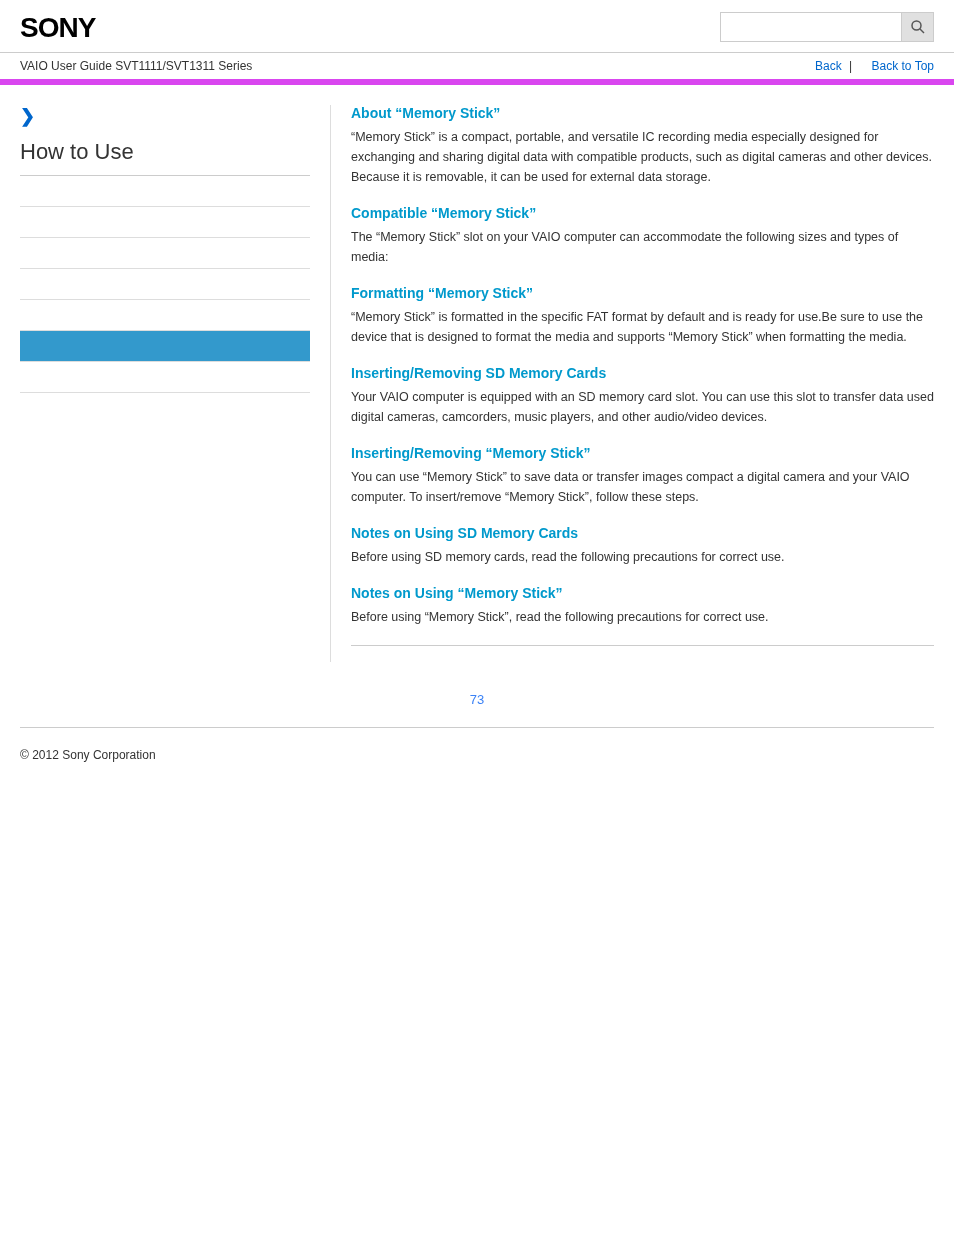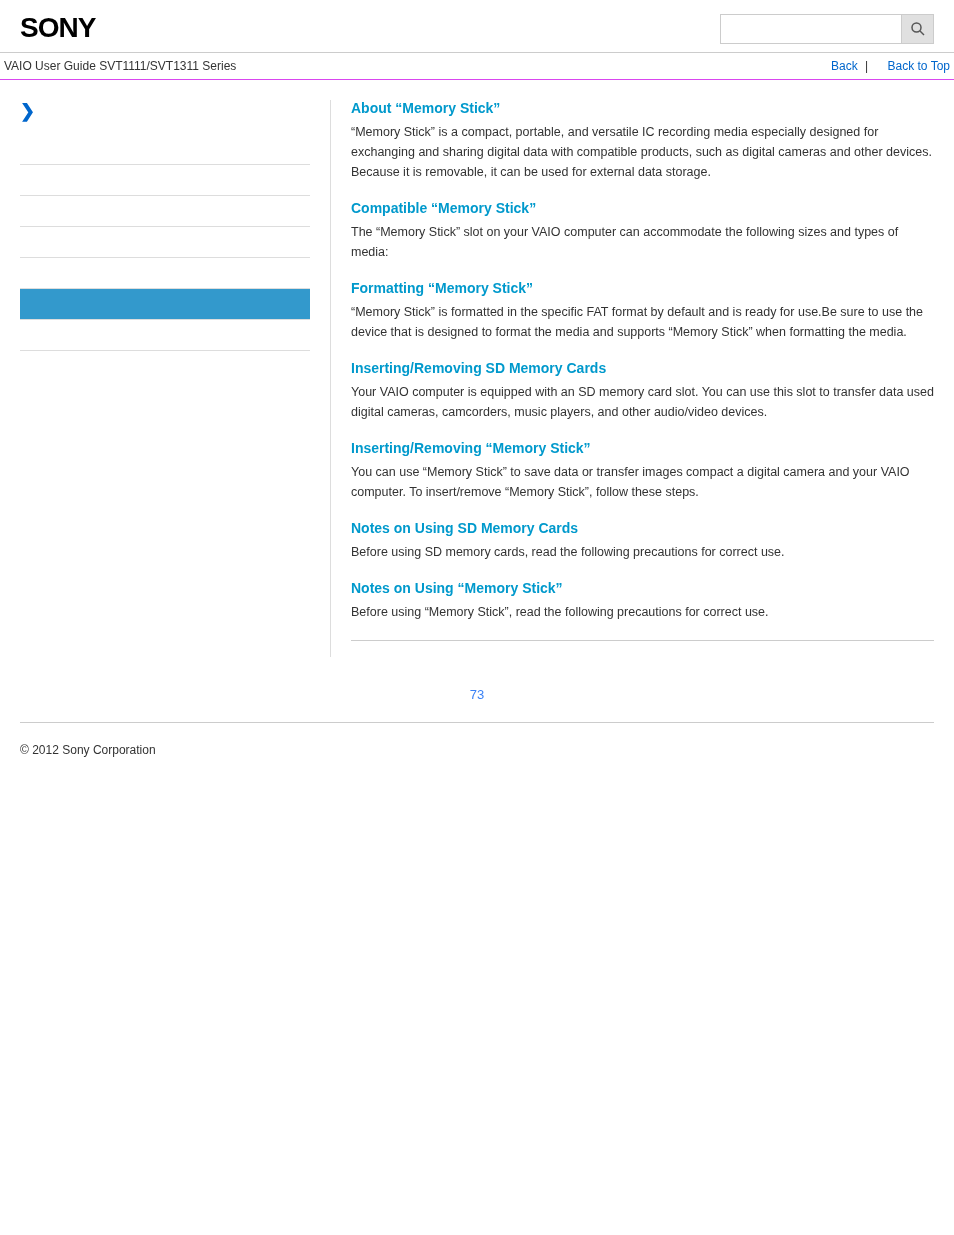--- a/index.html
+++ b/index.html
@@ -13,21 +13,21 @@
       font-size: 13px;
       color: #333;
       background: #fff;
       width: 954px;
       min-height: 1235px;
     }
 
     
     .header {
       display: flex;
-      align-items: flex-end;
+      align-items: flex-start;
       justify-content: space-between;
       padding: 12px 20px 8px 20px;
       border-bottom: 1px solid #ccc;
     }
 
     .sony-logo {
       font-family: Arial, Helvetica, sans-serif;
       font-size: 28px;
       font-weight: 900;
       letter-spacing: -1px;
@@ -59,22 +59,22 @@
       display: flex;
       align-items: center;
       justify-content: center;
     }
 
     
     .nav-bar {
       display: flex;
       align-items: flex-end;
       justify-content: space-between;
-      padding: 6px 4px;
-      border-bottom: 1px solid #d946ef;
+      padding: 6px 20px;
+      border-bottom: 6px solid #d946ef;
     }
 
     .nav-breadcrumb {
       font-size: 12px;
       color: #333;
     }
 
     .nav-links {
       font-size: 12px;
     }
@@ -220,20 +220,21 @@
     <a href="#">Back</a>
     <span class="nav-separator">|</span>
     <a href="#">Back to Top</a>
   </div>
 </div>
 
 <div class="main-container">
 
   <div class="sidebar">
     <span class="sidebar-arrow">❯</span>
+    <h2 class="sidebar-title">How to Use</h2>
     <ul class="sidebar-nav">
       <li>
         <a href="#">&nbsp;</a>
       </li>
       <li>
         <a href="#">&nbsp;</a>
       </li>
       <li>
         <a href="#">&nbsp;</a>
       </li>

